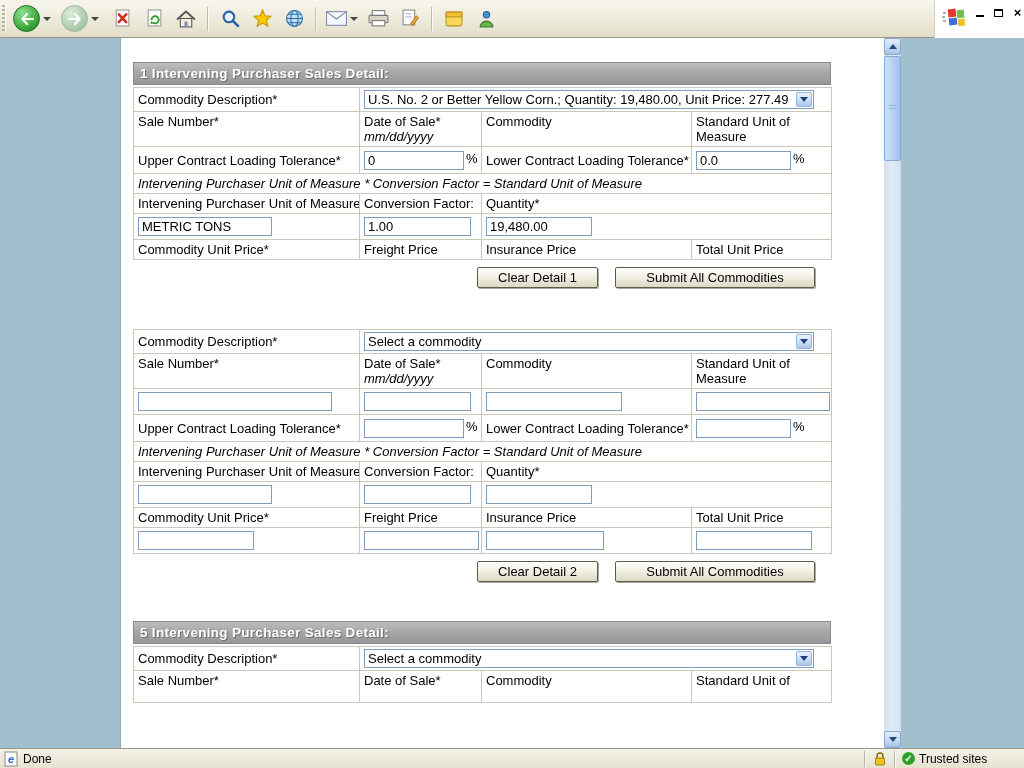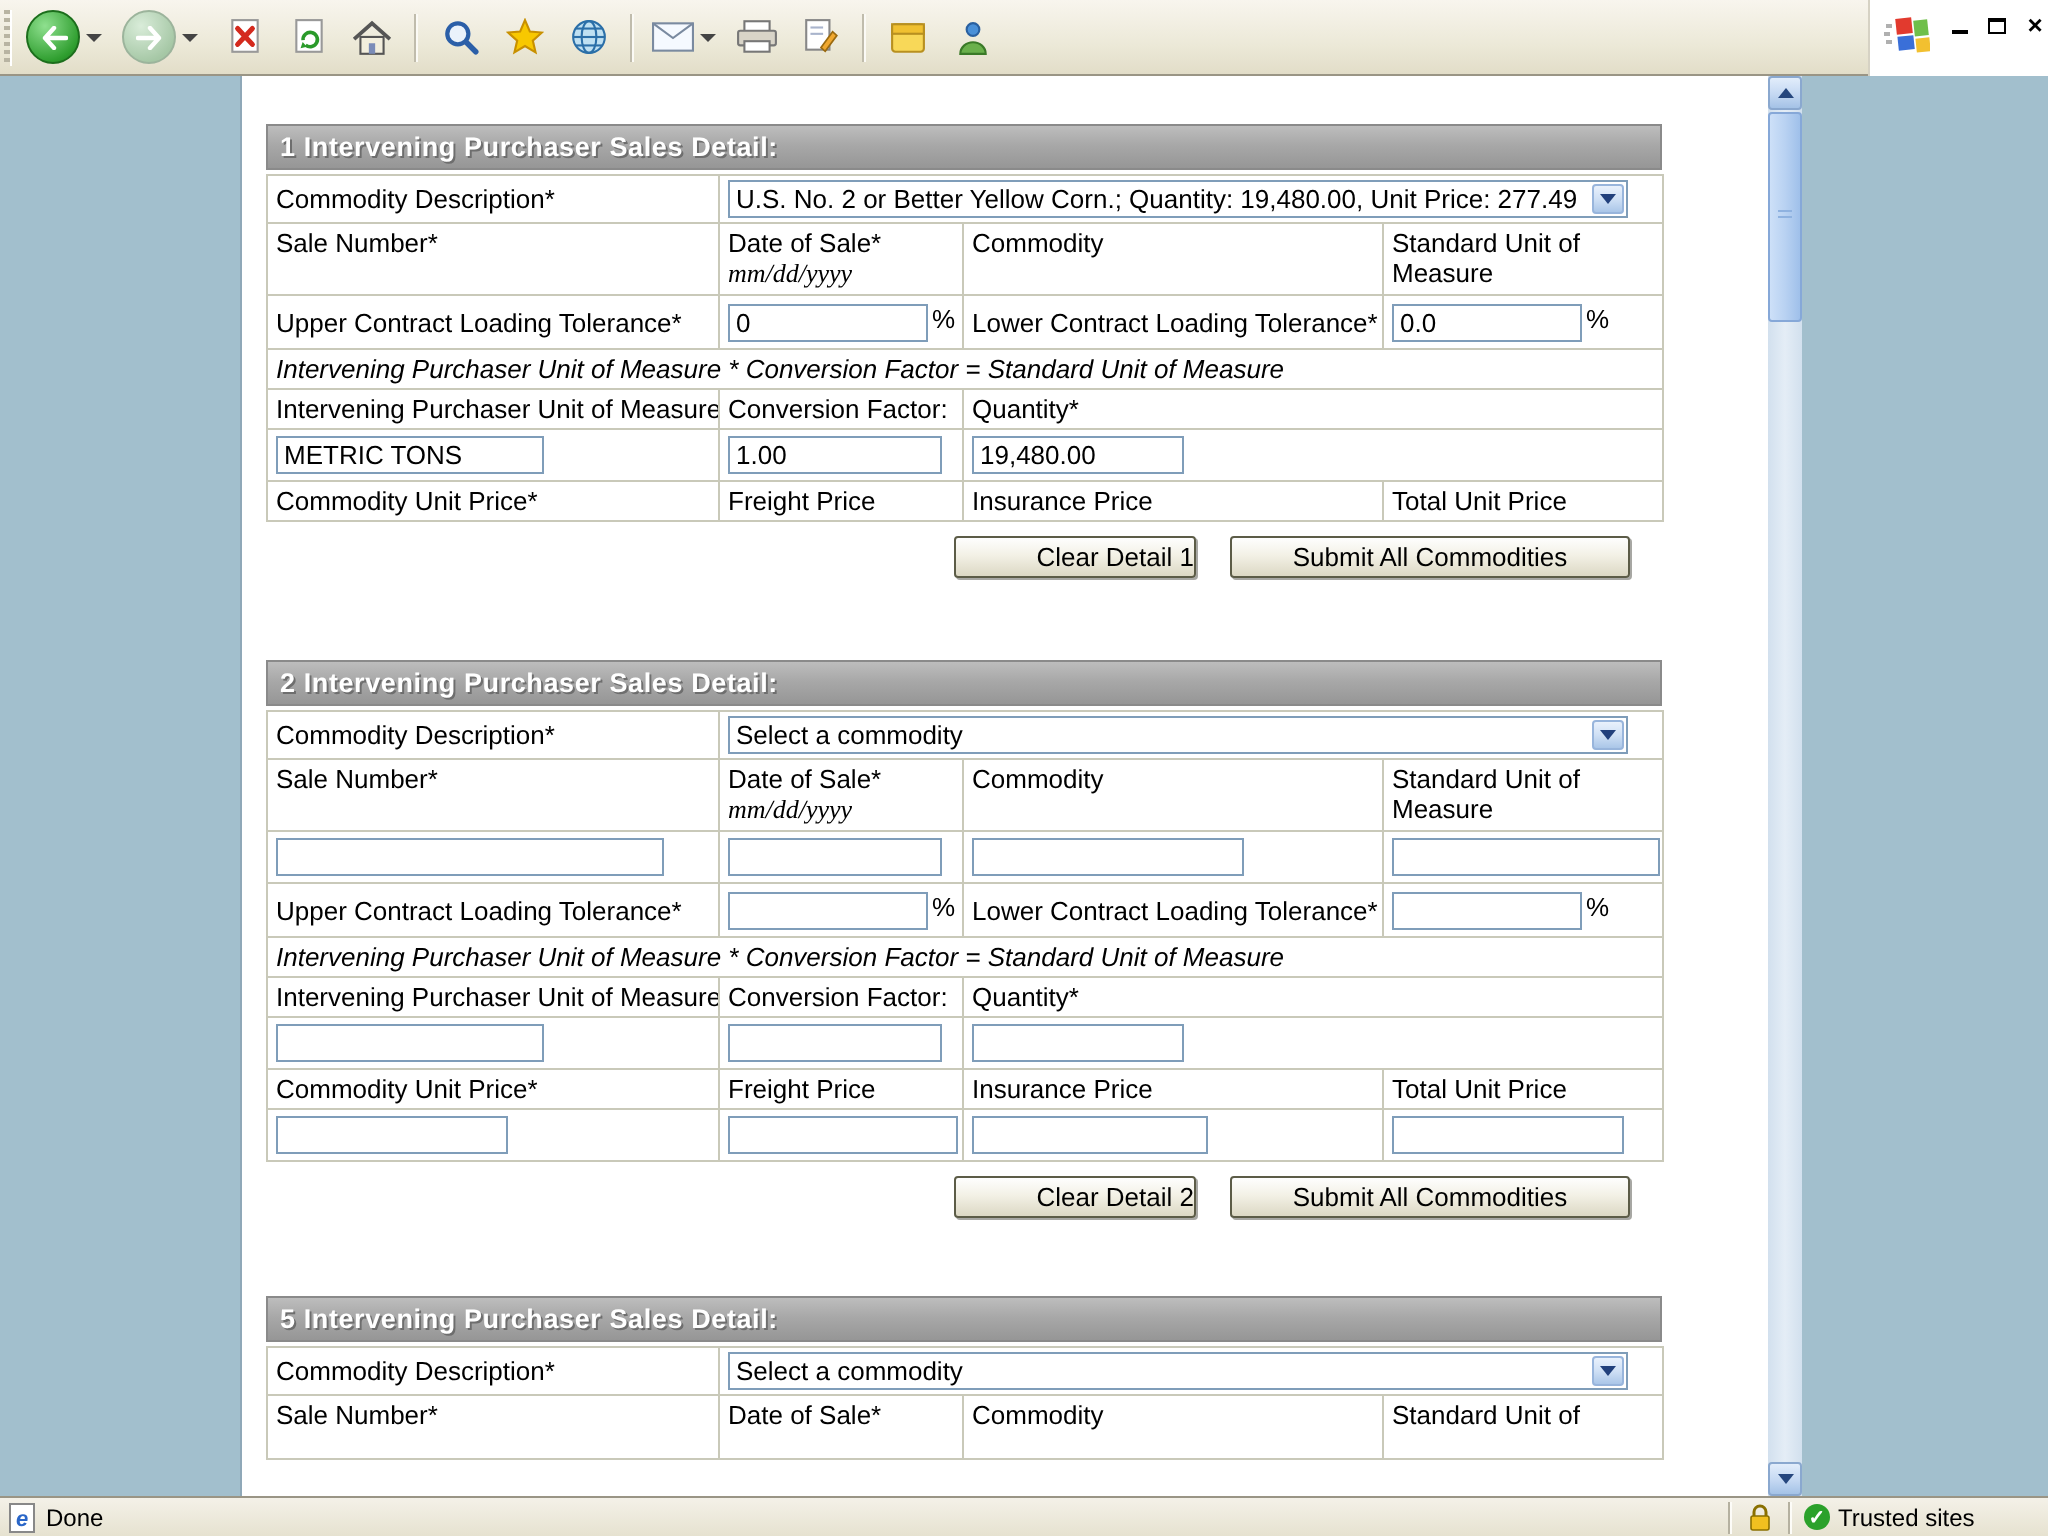--- a/index.html
+++ b/index.html
@@ -50,21 +50,21 @@
     padding:3px 6px; text-shadow:1px 1px 0 #6e6e6e; }
   table.form-table { width:698px; border-collapse:collapse; table-layout:fixed; margin-top:2px;
     font-size:13px; color:#000; }
   td { border:1px solid #c9c9b9; padding:2px 4px; vertical-align:top; overflow:hidden; white-space:nowrap; }
   tr.r-desc td { height:24px; vertical-align:middle; }
   tr.r-lbl2 td { height:32px; }
   tr.r-inp td { height:26px; vertical-align:middle; }
   tr.r-tol td { height:27px; vertical-align:middle; }
   tr.r-note td { height:20px; font-style:italic; }
   tr.r-lbl1 td { height:20px; }
-  .fmt { font-style:italic;font-family:Liberation Serif, serif; }
+  .fmt { font-style:italic; }
 
   input { height:19px; border:1px solid #7f9db9; font:13px "Liberation Sans",sans-serif;
     padding:1px 3px; background:#fff; color:#000; display:inline-block; vertical-align:middle; }
   input.dis { color:#9b9b9b; border-color:#bfbfb3; }
   .w194{width:194px}.w136{width:136px}.w134{width:134px}.w118{width:118px}
   .w116{width:116px}.w115{width:115px}.w107{width:107px}.w106{width:106px}
   .w100{width:100px}.w95{width:95px}
   .pct { margin-left:2px; }
 
   .fake-select { width:450px; height:19px; border:1px solid #7f9db9; background:#fff;
@@ -74,21 +74,21 @@
     background:linear-gradient(180deg,#e9f1fc 0%,#cfe0f5 50%,#aac6e8 100%);
     border:1px solid #98b5dc; border-radius:2px; display:flex; align-items:center; justify-content:center; cursor:pointer; }
   .sel-tri { width:0; height:0; border-left:4px solid transparent; border-right:4px solid transparent;
     border-top:5px solid #21407c; }
 
   .buttons-row { width:698px; display:flex; justify-content:flex-end; gap:17px;
     margin-top:7px; padding-right:16px; }
   .xp-button { height:21px; border:1px solid #5c5c47; border-radius:2px;
     background:linear-gradient(180deg,#fefefe 0%,#f3f1e6 45%,#dcd8c4 100%);
     box-shadow:1px 1px 0 rgba(60,60,50,0.45); font:13px "Liberation Sans",sans-serif; cursor:pointer; }
-  .btn-clear { width:121px;text-align:right; } .btn-submit { width:200px; }
+  .btn-clear { width:121px; } .btn-submit { width:200px; }
 
   
   .scrollbar { position:absolute; left:884px; top:0; width:17px; height:710px;
     background:linear-gradient(90deg,#d2e0ee,#e4edf6 50%,#d2e0ee); }
   .sb-btn { position:absolute; left:0; width:17px; height:17px;
     background:linear-gradient(180deg,#e2edfb 0%,#c4d8f2 55%,#a4c2e6 100%);
     border:1px solid #8aa8cf; border-radius:2px; display:flex; align-items:center; justify-content:center; cursor:pointer; }
   .sb-up { top:0; } .sb-down { bottom:0; }
   .tri-u { width:0;height:0;border-left:4px solid transparent;border-right:4px solid transparent;border-bottom:5px solid #26477e; }
   .tri-d { width:0;height:0;border-left:4px solid transparent;border-right:4px solid transparent;border-top:5px solid #26477e; }
@@ -305,21 +305,20 @@
         </tr>
       </tbody>
         </table>
       <div class="buttons-row">
         <button class="xp-button btn-clear">Clear Detail 1</button>
         <button class="xp-button btn-submit">Submit All Commodities</button>
       </div>
     </div>
 
     <div class="section s2">
-      <div class="sec-header">2 Intervening Purchaser Sales Detail:</div>
       <table class="form-table">
         <colgroup>
             <col style="width:226px">
             <col style="width:122px">
             <col style="width:210px">
             <col style="width:140px">
           </colgroup>
         <tbody>
             <tr class="r-desc">
           <td>Commodity Description*</td>

